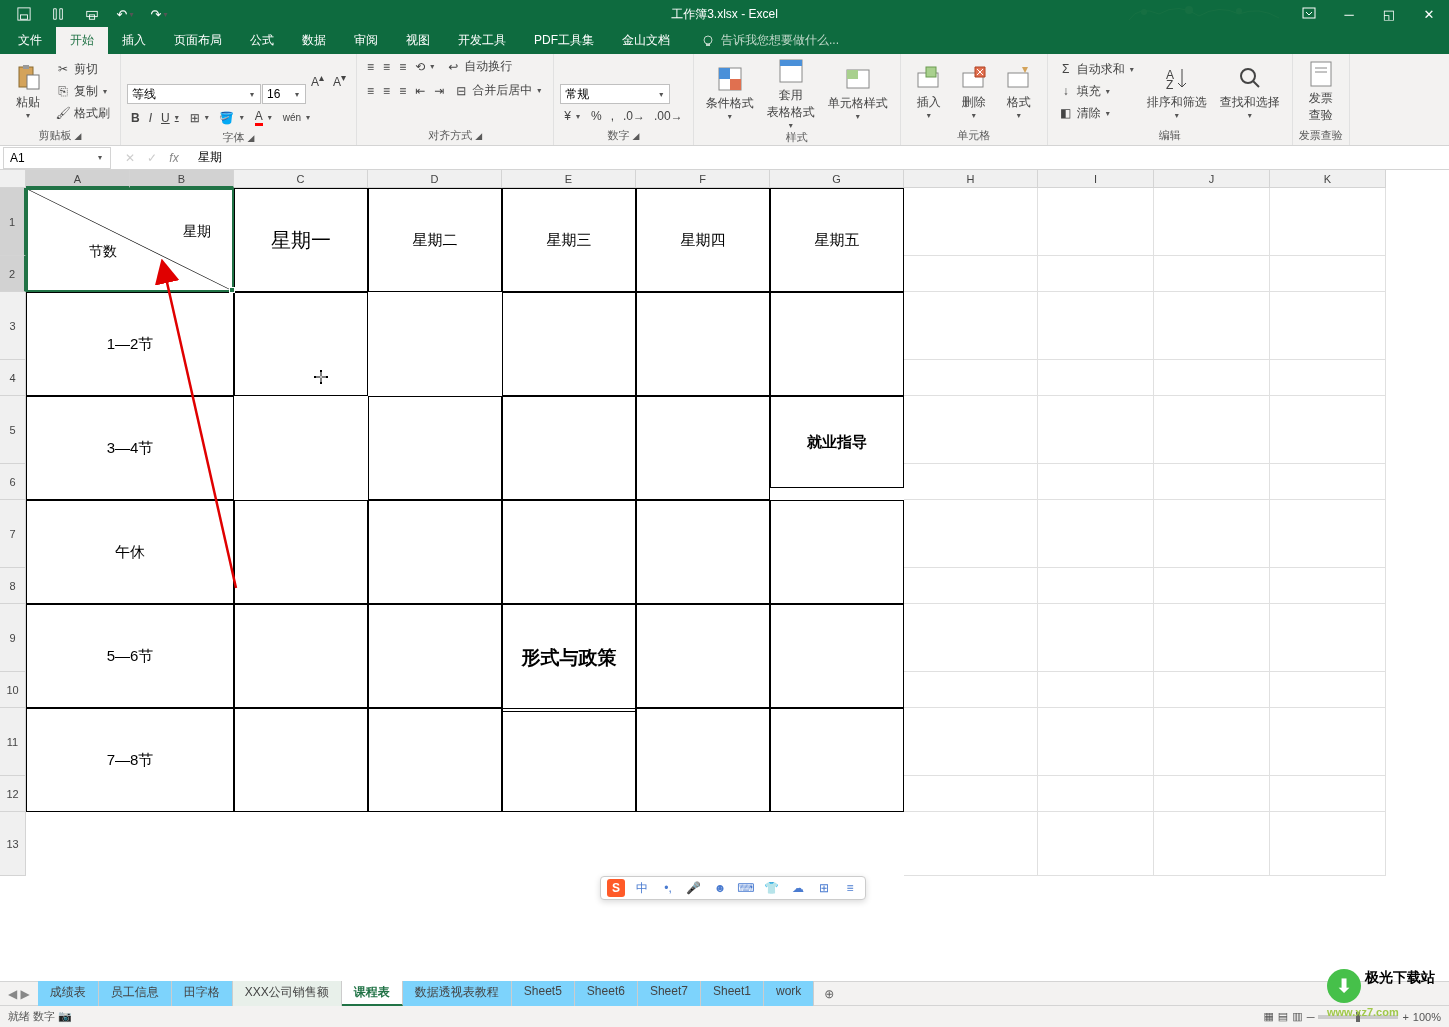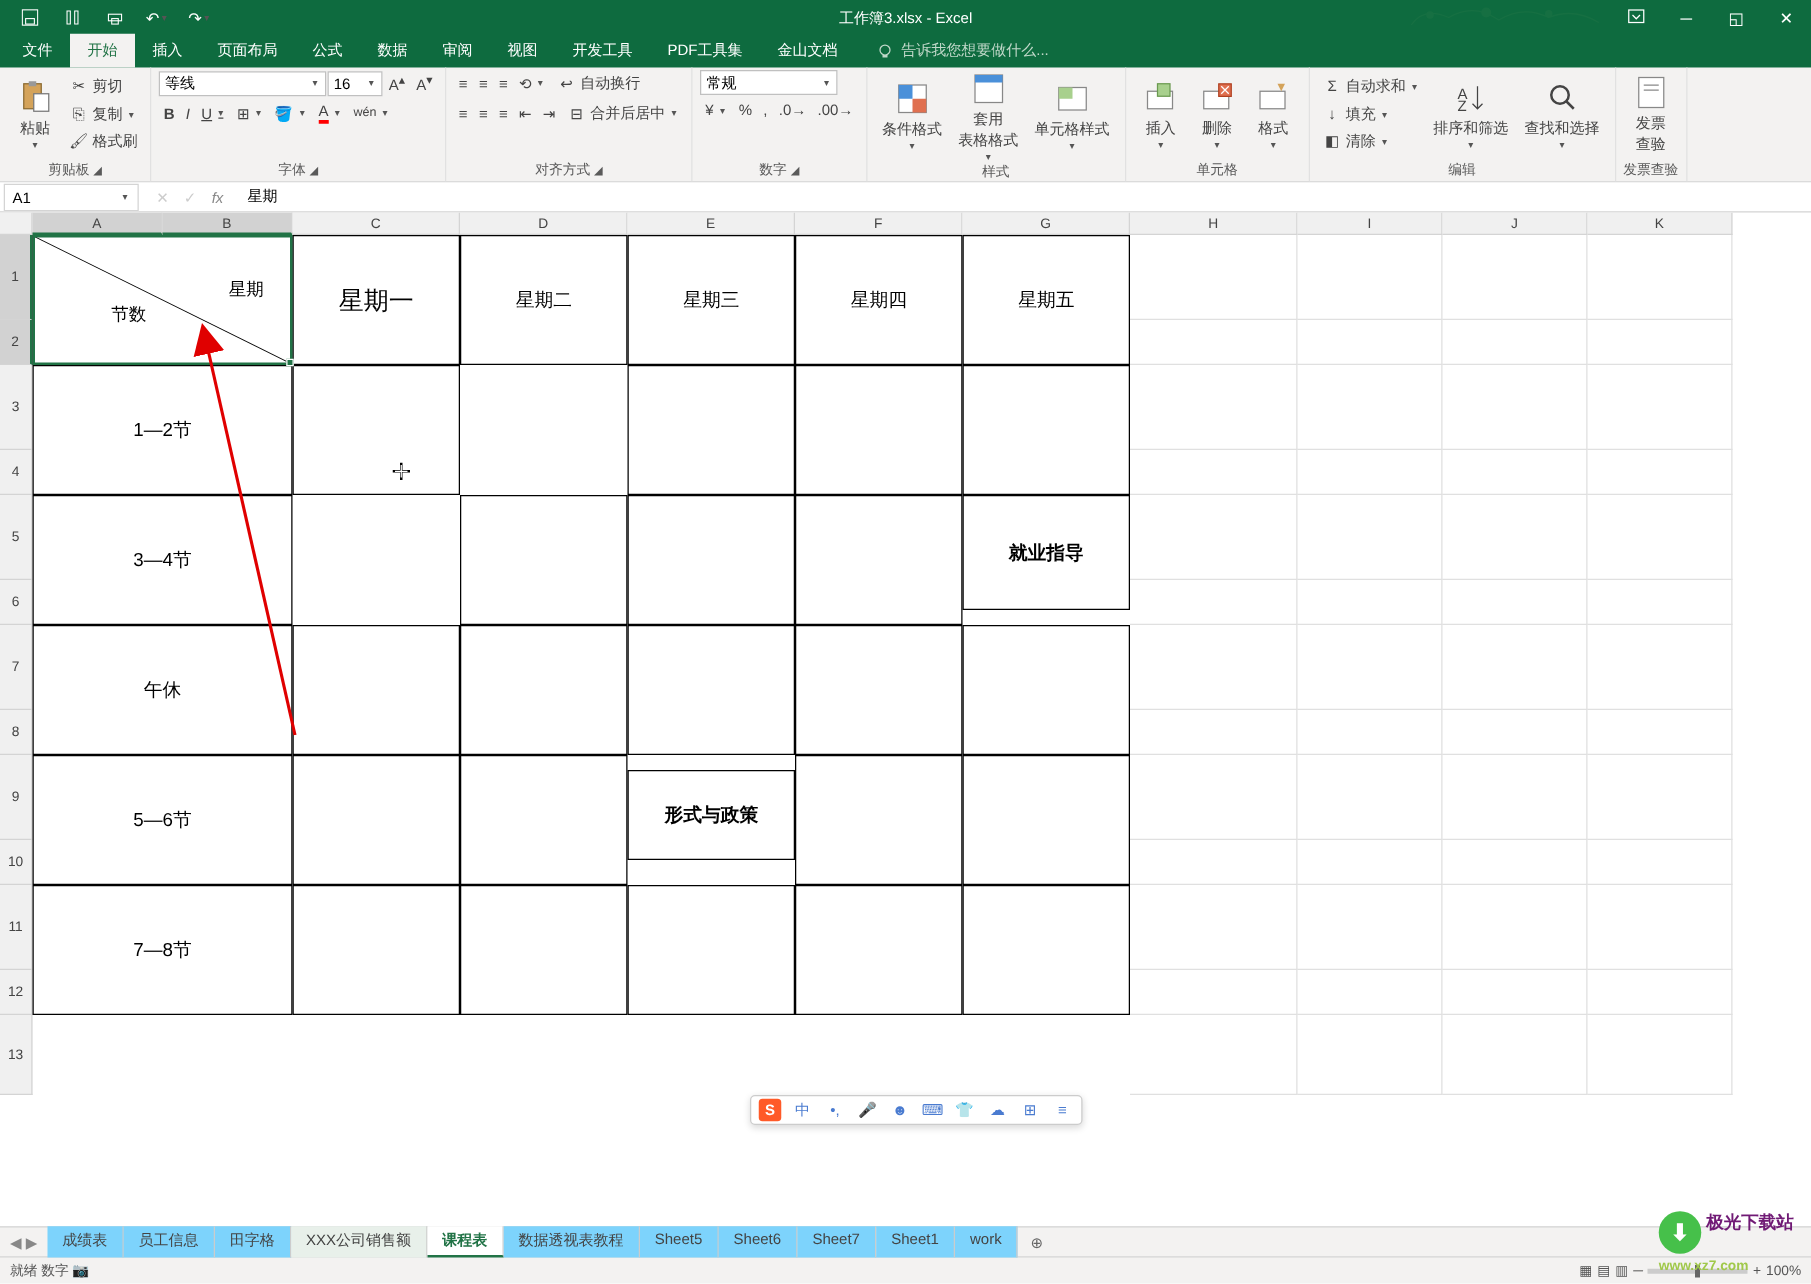--- a/index.html
+++ b/index.html
@@ -25,21 +25,21 @@
 .ribbon { height: 92px; background: #f3f2f1; border-bottom: 1px solid #d4d4d4; display: flex; }
 .rgroup { border-right: 1px solid #e1e1e1; padding: 2px 6px 0 6px; display: flex; flex-direction: column; position: relative; }
 .rgroup .glabel { font-size: 11px; color: #5a5a5a; text-align: center; padding: 2px 0; margin-top: auto; }
 .rbtn { display: flex; align-items: center; gap: 3px; font-size: 12px; color: #444; padding: 2px 4px; cursor: pointer; }
 .rbtnlg { display: flex; flex-direction: column; align-items: center; justify-content: center; padding: 2px 6px; font-size: 12px; color: #444; cursor: pointer; }
 .ricon { width: 16px; height: 16px; display: inline-flex; align-items: center; justify-content: center; }
 .riconlg { width: 32px; height: 32px; display: inline-flex; align-items: center; justify-content: center; }
 .rrow { display: flex; align-items: center; gap: 1px; }
 .rcol { display: flex; flex-direction: column; gap: 1px; }
 .dd { width: 6px; font-size: 8px; color: #555; margin-left: 2px; }
-.combo { height: 20px; border: 1px solid #c0c0c0; font-size: 12px; padding: 0 4px; background: #fff; display: flex; align-items: center; justify-content: space-between; }
+.combo { height: 20px; border: 1px solid #c0c0c0; font-size: 12px; padding: 0 4px; background: #fff; display: flex; align-items: center; justify-content: space-between; margin-top: 28px; }
 
 
 .fbar { height: 24px; border-bottom: 1px solid #d4d4d4; display: flex; align-items: center; background: #fff; }
 .namebox { width: 108px; height: 22px; border: 1px solid #d4d4d4; font-size: 12px; padding: 0 6px; margin: 0 3px; background: #fff; display: flex; align-items: center; justify-content: space-between; }
 .fbbtns { display: flex; gap: 2px; padding: 0 6px; }
 .fbbtn { width: 20px; height: 20px; display: flex; align-items: center; justify-content: center; color: #888; font-size: 12px; cursor: pointer; }
 .fxinput { flex: 1; font-size: 12px; padding: 0 8px; }
 
 
 .gridwrap { position: relative; height: calc(100% - 28px - 26px - 92px - 24px - 24px - 22px); overflow: hidden; }
@@ -75,21 +75,21 @@
 
 .statusbar { height: 22px; background: #f3f2f1; border-top: 1px solid #d4d4d4; display: flex; align-items: center; font-size: 11px; color: #555; padding: 0 8px; }
 .statusbar .right { margin-left: auto; display: flex; align-items: center; gap: 4px; }
 
 
 .imebar { position: absolute; left: 600px; top: 876px; height: 24px; background: #fff; border: 1px solid #ccc; border-radius: 4px; display: flex; align-items: center; padding: 0 6px; gap: 8px; font-size: 12px; box-shadow: 0 2px 6px rgba(0,0,0,0.15); z-index: 20; }
 .ime-icon { width: 18px; height: 18px; display: flex; align-items: center; justify-content: center; font-size: 12px; }
 
 
 .watermark { position: absolute; right: 14px; bottom: 8px; font-size: 14px; font-weight: bold; z-index: 30; }
-.watermark .l1 { color: #701a75; }
+.watermark .l1 { color: #000000; }
 .watermark .l2 { color: #a0c84a; font-size: 11px; margin-top: 36px; }
 .watermark .dlicon { width: 34px; height: 34px; background: #46c04a; border-radius: 50%; display: inline-flex; align-items: center; justify-content: center; color: #fff; font-size: 18px; margin-right: 4px; float: left; }
 
 
 .crosscur { position: absolute; width: 14px; height: 14px; z-index: 7; }
 </style>
 </head>
 <body>
 
 <div class="titlebar">
@@ -565,21 +565,21 @@
       <div class="cell " style="left: 744px; top: 208px; width: 134px; height: 92px; font-size: 15px; font-weight: bold; border: 1px solid rgb(0, 0, 0);">就业指导</div>
       <div class="cell " style="left: 0px; top: 312px; width: 208px; height: 104px; font-size: 15px; border: 1px solid rgb(0, 0, 0);">午休</div>
       <div class="cell " style="left: 208px; top: 312px; width: 134px; height: 104px; font-size: 15px; border: 1px solid rgb(0, 0, 0);"></div>
       <div class="cell " style="left: 342px; top: 312px; width: 134px; height: 104px; font-size: 15px; border: 1px solid rgb(0, 0, 0);"></div>
       <div class="cell " style="left: 476px; top: 312px; width: 134px; height: 104px; font-size: 15px; border: 1px solid rgb(0, 0, 0);"></div>
       <div class="cell " style="left: 610px; top: 312px; width: 134px; height: 104px; font-size: 15px; border: 1px solid rgb(0, 0, 0);"></div>
       <div class="cell " style="left: 744px; top: 312px; width: 134px; height: 104px; font-size: 15px; border: 1px solid rgb(0, 0, 0);"></div>
       <div class="cell " style="left: 0px; top: 416px; width: 208px; height: 104px; font-size: 15px; border: 1px solid rgb(0, 0, 0);">5—6节</div>
       <div class="cell " style="left: 208px; top: 416px; width: 134px; height: 104px; font-size: 15px; border: 1px solid rgb(0, 0, 0);"></div>
       <div class="cell " style="left: 342px; top: 416px; width: 134px; height: 104px; font-size: 15px; border: 1px solid rgb(0, 0, 0);"></div>
-      <div class="cell " style="left: 476px; top: 416px; width: 134px; height: 72px; font-size: 15px; font-weight: bold; border: 1px solid rgb(0, 0, 0); margin-top: 12px;">形式与政策</div>
+      <div class="cell " style="left: 476px; top: 416px; width: 134px; height: 108px; font-size: 19px; font-weight: bold; border: 1px solid rgb(0, 0, 0);">形式与政策</div>
       <div class="cell " style="left: 610px; top: 416px; width: 134px; height: 104px; font-size: 15px; border: 1px solid rgb(0, 0, 0);"></div>
       <div class="cell " style="left: 744px; top: 416px; width: 134px; height: 104px; font-size: 15px; border: 1px solid rgb(0, 0, 0);"></div>
       <div class="cell " style="left: 0px; top: 520px; width: 208px; height: 104px; font-size: 15px; border: 1px solid rgb(0, 0, 0);">7—8节</div>
       <div class="cell " style="left: 208px; top: 520px; width: 134px; height: 104px; font-size: 15px; border: 1px solid rgb(0, 0, 0);"></div>
       <div class="cell " style="left: 342px; top: 520px; width: 134px; height: 104px; font-size: 15px; border: 1px solid rgb(0, 0, 0);"></div>
       <div class="cell " style="left: 476px; top: 520px; width: 134px; height: 104px; font-size: 15px; border: 1px solid rgb(0, 0, 0);"></div>
       <div class="cell " style="left: 610px; top: 520px; width: 134px; height: 104px; font-size: 15px; border: 1px solid rgb(0, 0, 0);"></div>
       <div class="cell " style="left: 744px; top: 520px; width: 134px; height: 104px; font-size: 15px; border: 1px solid rgb(0, 0, 0);"></div>
     </div>
 

